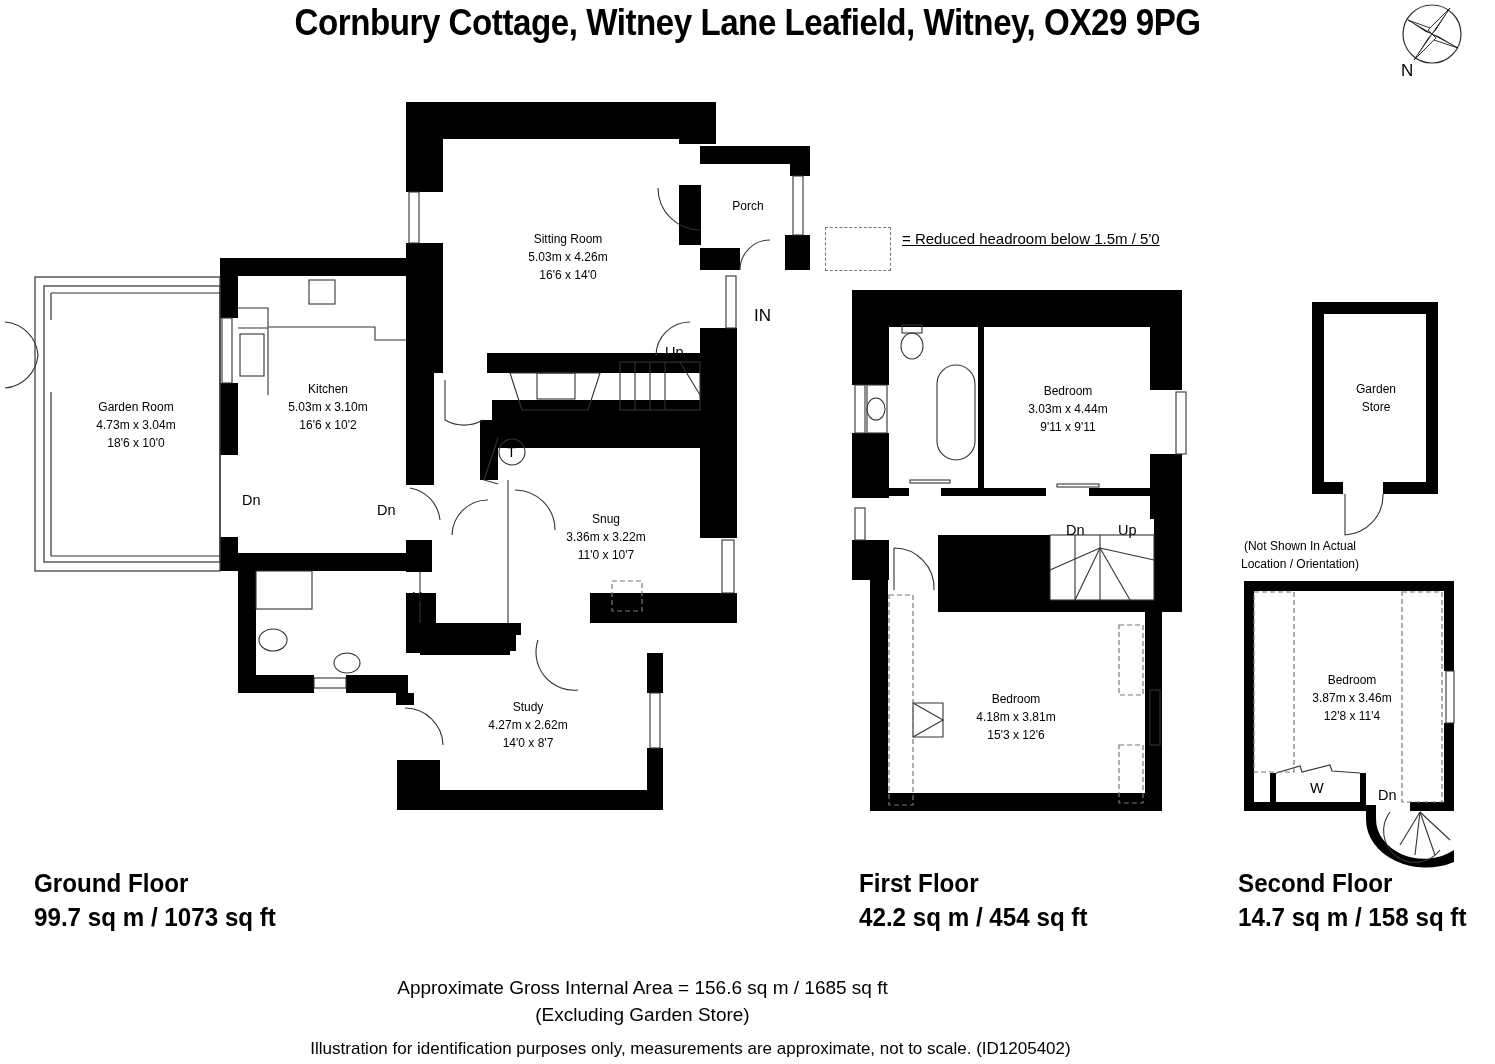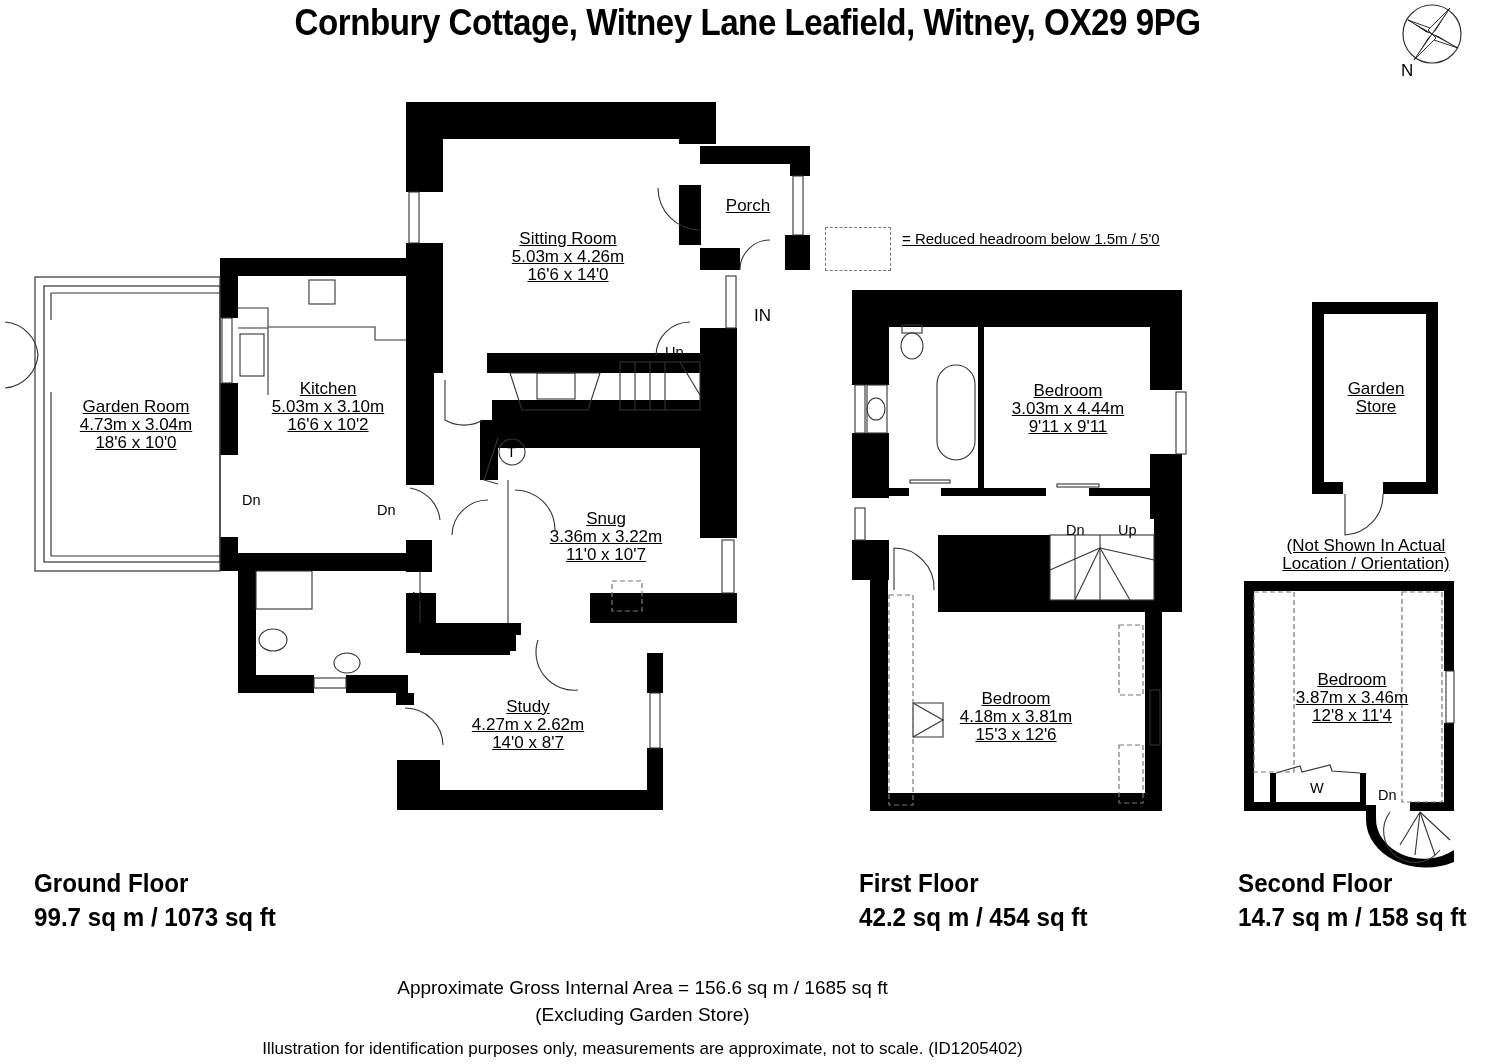--- a/index.html
+++ b/index.html
@@ -1,26 +1,26 @@
 <!DOCTYPE html>
 <html><head>
 <meta charset="utf-8">
 <style>
   html, body { margin: 0; padding: 0; background: #ffffff; }
   body { width: 1495px; height: 1064px; position: relative; overflow: hidden; font-family: "Liberation Sans", sans-serif; color: #000; }
   .abs { position: absolute; }
   .title { left: 0; top: 2px; width: 1495px; text-align: center; font-size: 36px; font-weight: bold; letter-spacing: -0.5px; transform: scaleX(0.92); transform-origin: 748px 0; }
   svg.plan { position: absolute; left: 0; top: 0; }
-  .room-label { position: absolute; text-align: center; font-size: 17px; line-height: 18px; white-space: nowrap; transform: translateX(-50%); text-decoration: underline; }
+  .room-label { position: absolute; text-align: center; font-size: 12px; line-height: 18px; white-space: nowrap; transform: translateX(-50%); }
   .small { position: absolute; font-size: 14.5px; white-space: nowrap; }
   .floor-title { position: absolute; font-size: 26px; font-weight: bold; line-height: 34px; white-space: nowrap; transform: scaleX(0.93); transform-origin: 0 0; }
   .footer { position: absolute; left: 0; width: 1285px; text-align: center; white-space: nowrap; }
   .f1 { font-size: 19px; top: 977px; }
   .f2 { font-size: 19px; top: 1004px; }
-  .f3 { font-size: 17px; top: 1039px; }
+  .f3 { font-size: 17px; top: 1039px; padding-left: 48px; }
   .legend-box { position: absolute; left: 825px; top: 227px; width: 66px; height: 44px; border: 1.5px dashed #777; box-sizing: border-box; }
   .legend-text { position: absolute; left: 902px; top: 230px; font-size: 15px; text-decoration: underline; }
   .in-label { position: absolute; left: 754px; top: 270px; font-size: 17px; margin-top: 36px; }
   .compass { position: absolute; left: 1400px; top: 2px; width: 64px; height: 64px; }
   .north { position: absolute; left: 1401px; top: 61px; font-size: 17px; }
 </style>
 </head>
 <body>
 
 <div class="abs title">Cornbury Cottage, Witney Lane Leafield, Witney, OX29 9PG</div>
@@ -271,21 +271,21 @@
   <div>4.18m x 3.81m</div>
   <div>15'3 x 12'6</div>
 </div>
 <div class="small" style="left:1066px; top:522px;">Dn</div>
 <div class="small" style="left:1118px; top:522px;">Up</div>
 
 <div class="room-label" style="left:1376px; top:380px;">
   <div>Garden</div>
   <div>Store</div>
 </div>
-<div class="room-label" style="left:1366px; top:537px;">
+<div class="room-label" style="left:1300px; top:537px;">
   <div>(Not Shown In Actual</div>
   <div>Location / Orientation)</div>
 </div>
 
 <div class="room-label" style="left:1352px; top:671px;">
   <div>Bedroom</div>
   <div>3.87m x 3.46m</div>
   <div>12'8 x 11'4</div>
 </div>
 <div class="small" style="left:1310px; top:780px;">W</div>

